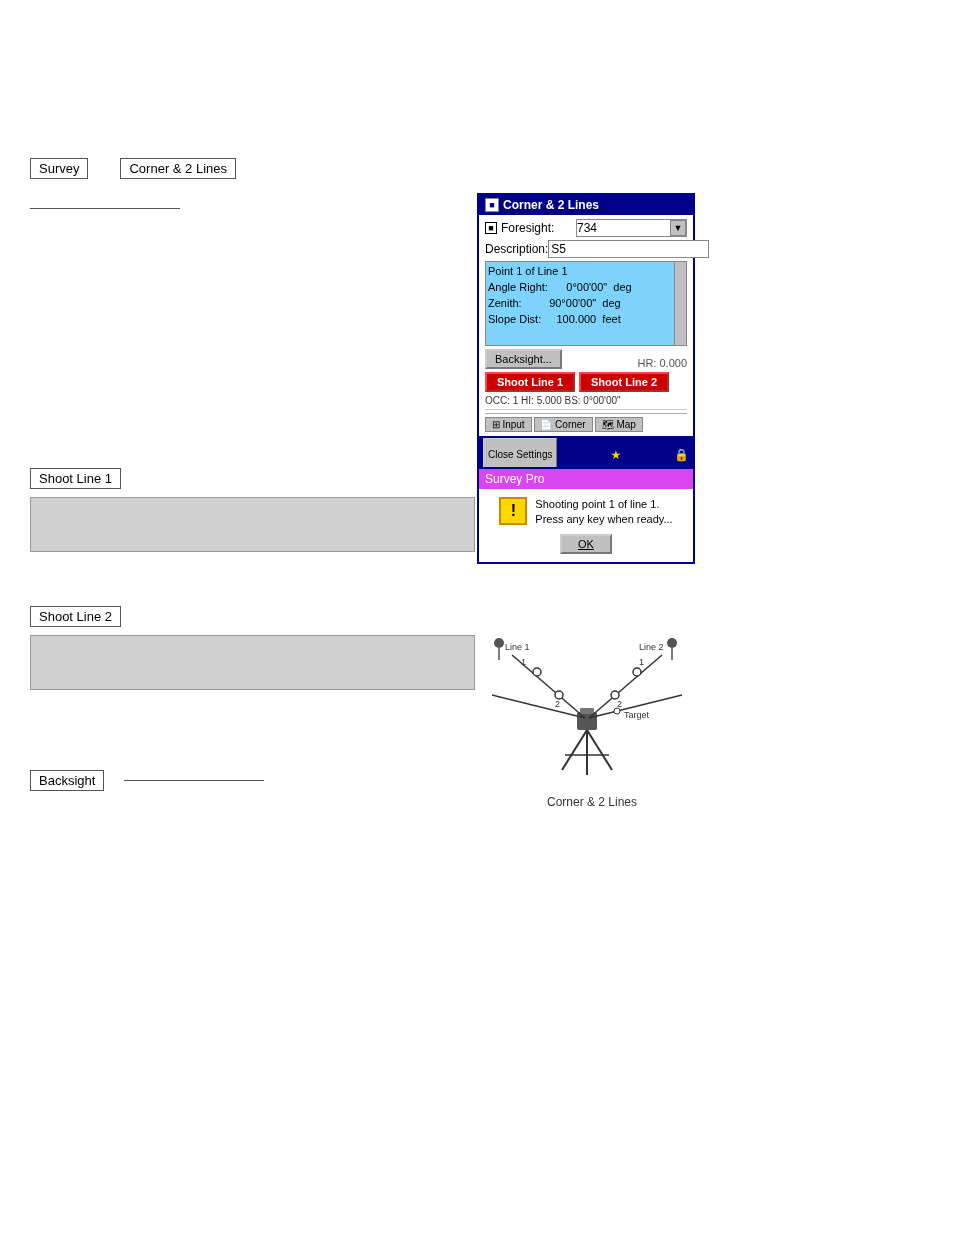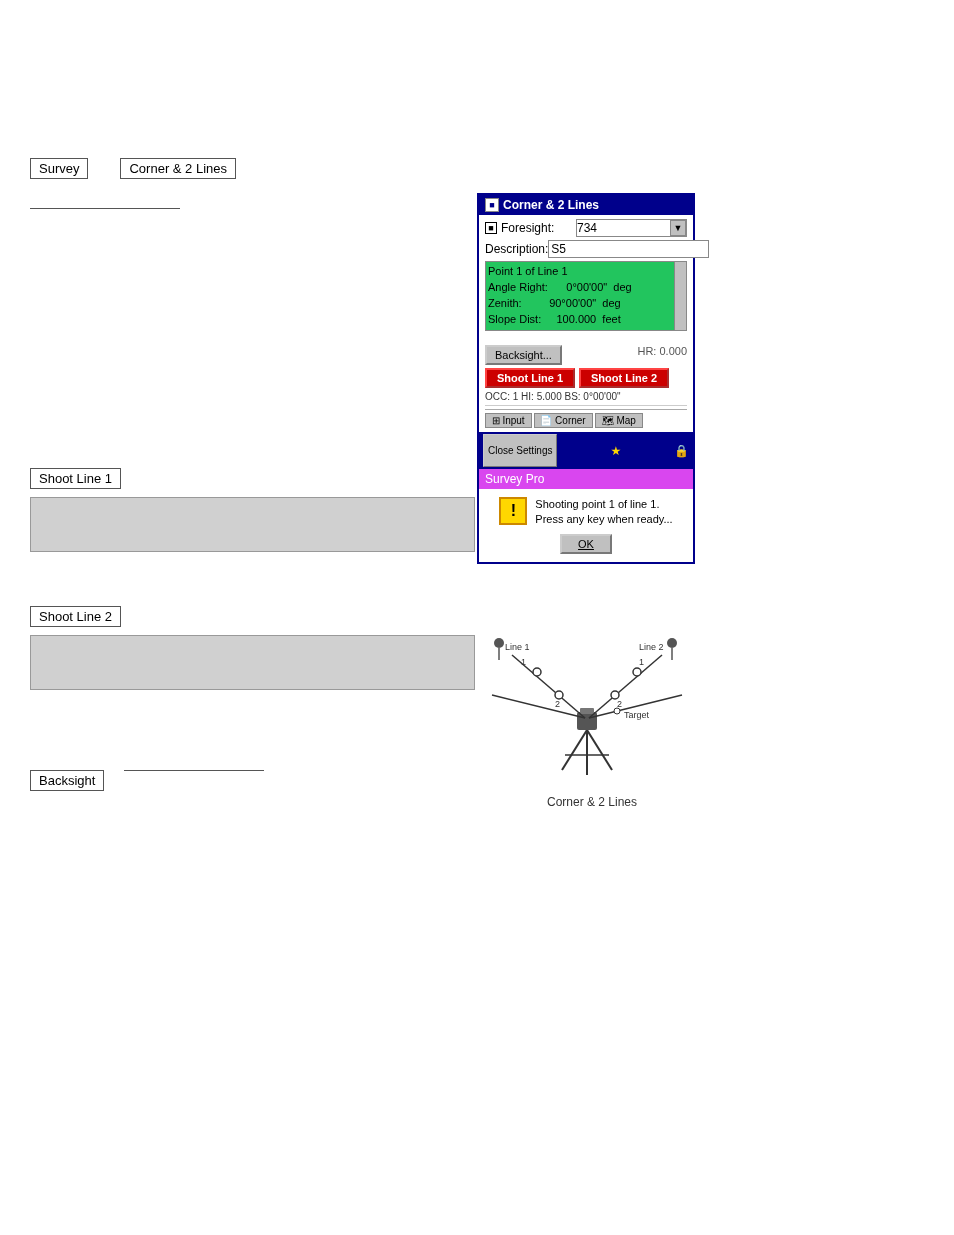--- a/index.html
+++ b/index.html
@@ -53,21 +53,21 @@
     .content-box {
       position: absolute;
       background: #d0d0d0;
       border: 1px solid #999;
     }
 
     
     .backsight-row {
       position: absolute;
       display: flex;
-      align-items: flex-start;
+      align-items: center;
       gap: 10px;
     }
 
     
     .dialog-main {
       position: absolute;
       top: 193px;
       left: 477px;
       width: 218px;
       background: #fff;
@@ -143,24 +143,24 @@
       height: 16px;
       display: flex;
       align-items: center;
       justify-content: center;
       font-size: 9px;
     }
     .dialog-scrollbox {
       border: 1px solid #888;
       font-size: 11px;
       padding: 2px;
-      background: #22c55e;
-      margin-bottom: 14px;
+      background: #7dd3fc;
+      margin-bottom: 3px;
       position: relative;
-      height: 70px;
+      height: 85px;
       overflow: hidden;
     }
     .dialog-scrollbox-content {
       font-size: 11px;
       line-height: 1.45;
     }
     .dialog-scrollbar {
       position: absolute;
       right: 0;
       top: 0;
@@ -169,21 +169,21 @@
       background: #c0c0c0;
       border-left: 1px solid #888;
     }
     .dialog-hr {
       border: none;
       border-top: 1px solid #ccc;
       margin: 3px 0;
     }
     .dialog-backsight-row {
       display: flex;
-      align-items: flex-start;
+      align-items: flex-end;
       justify-content: space-between;
       margin-bottom: 3px;
     }
     .dialog-backsight-btn {
       border: 2px outset #ccc;
       background: #c0c0c0;
       font-size: 11px;
       padding: 2px 8px;
       cursor: pointer;
     }

